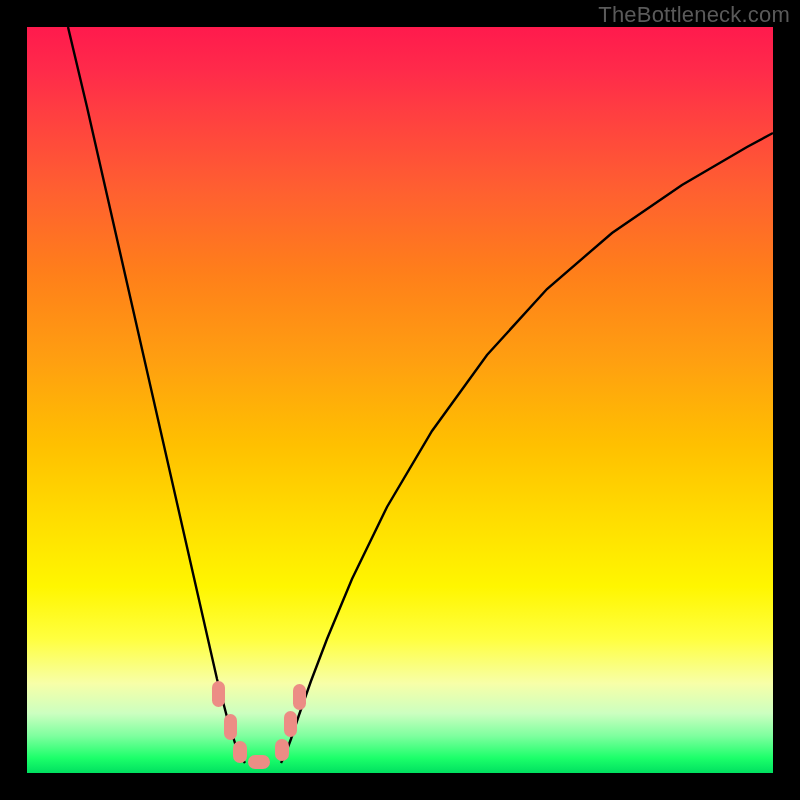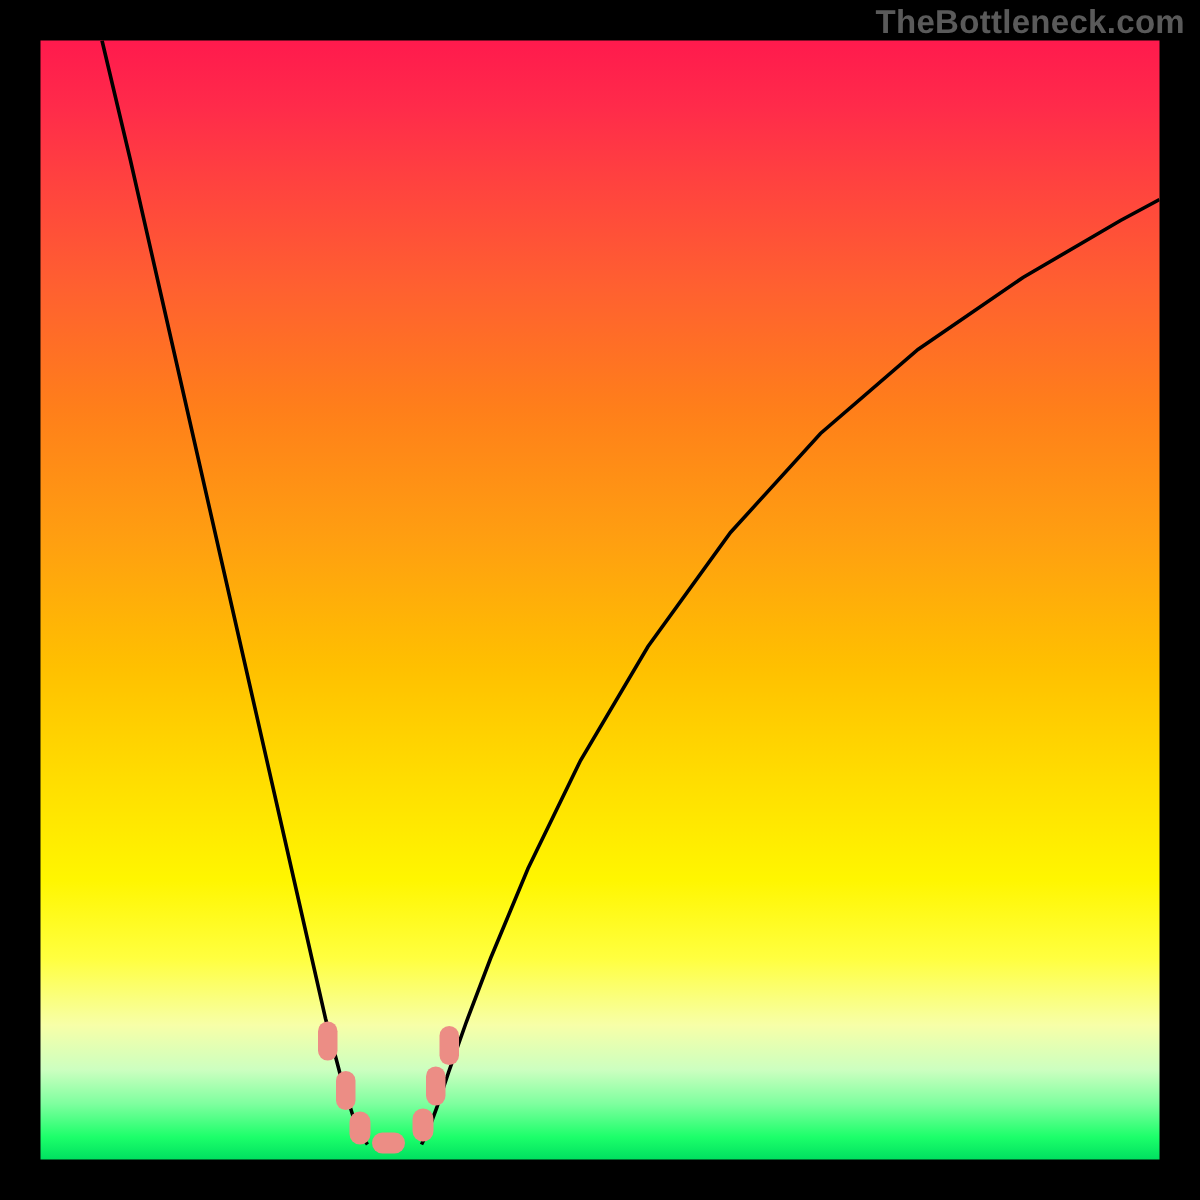--- a/index.html
+++ b/index.html
@@ -35,21 +35,21 @@
     );
   }
   .watermark {
     position: absolute;
     top: 2px;
     right: 10px;
     font-family: Arial, Helvetica, sans-serif;
     font-size: 22px;
     color: #5a5a5a;
     letter-spacing: 0.2px;
-    font-weight: 700;
+    font-weight: 400;
   }
   svg.curve {
     position: absolute;
     left: 0;
     top: 0;
     width: 746px;
     height: 746px;
   }
   .marker {
     position: absolute;

